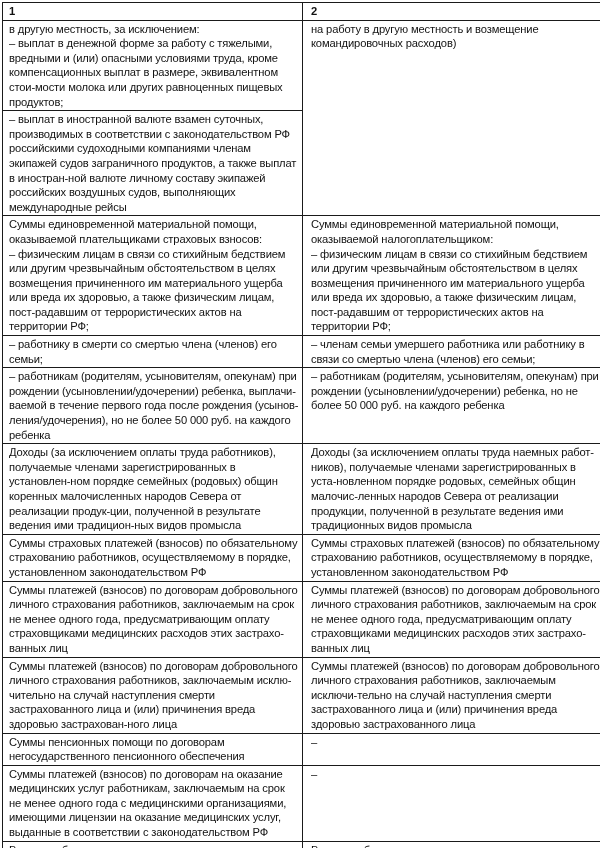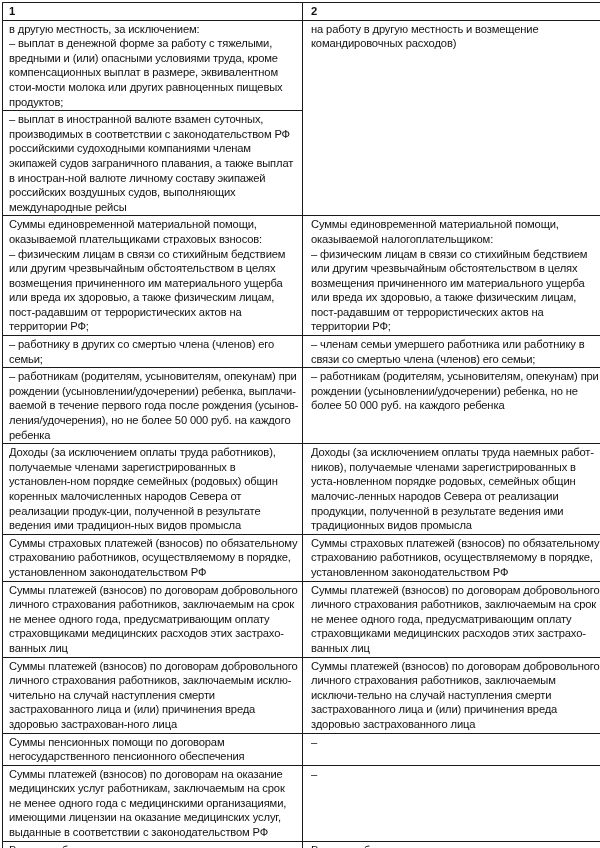--- a/index.html
+++ b/index.html
@@ -49,30 +49,30 @@
       <tr class="head">
         <td class="col1">1</td>
         <td class="col2">2</td>
       </tr>
       <tr>
         <td class="col1">в другую местность, за исключением:
 – выплат в денежной форме за работу с тяжелыми, вредными и (или) опасными условиями труда, кроме компенсационных выплат в размере, эквивалентном стои-мости молока или других равноценных пищевых продуктов;</td>
         <td class="col2" rowspan="2">на работу  в другую местность и возмещение командировочных расходов)</td>
       </tr>
       <tr>
-        <td class="col1">– выплат в иностранной валюте взамен суточных, производимых в соответствии с законодательством РФ российскими судоходными компаниями членам экипажей судов заграничного плавания, а также выплат в иностран-ной валюте личному составу экипажей российских воздушных судов, выполняющих международные рейсы</td>
+        <td class="col1">– выплат в иностранной валюте взамен суточных, производимых в соответствии с законодательством РФ российскими судоходными компаниями членам экипажей судов заграничного продуктов, а также выплат в иностран-ной валюте личному составу экипажей российских воздушных судов, выполняющих международные рейсы</td>
       </tr>
       <tr>
         <td class="col1">Суммы единовременной материальной помощи, оказываемой плательщиками страховых взносов:
 –  физическим лицам в связи со стихийным бедствием или другим чрезвычайным обстоятельством в целях возмещения причиненного им материального ущерба или вреда их здоровью, а также физическим лицам, пост-радавшим от террористических актов на территории РФ;</td>
         <td class="col2">Суммы единовременной материальной помощи, оказываемой налогоплательщиком:
 – физическим лицам в связи со стихийным бедствием или другим чрезвычайным обстоятельством в целях возмещения причиненного им материального ущерба или вреда их здоровью, а также физическим лицам, пост-радавшим от террористических актов на территории РФ;</td>
       </tr>
       <tr>
-        <td class="col1">– работнику в других со смертью члена (членов) его семьи;</td>
+        <td class="col1">– работнику в смерти со смертью члена (членов) его семьи;</td>
         <td class="col2">– членам семьи умершего работника или работнику в связи со смертью члена (членов) его семьи;</td>
       </tr>
       <tr>
         <td class="col1">– работникам (родителям, усыновителям, опекунам) при рождении (усыновлении/удочерении) ребенка, выплачи-ваемой в течение первого года после рождения (усынов-ления/удочерения), но не более 50 000 руб. на каждого ребенка</td>
         <td class="col2">– работникам (родителям, усыновителям, опекунам) при рождении (усыновлении/удочерении) ребенка, но не более 50 000 руб. на каждого ребенка</td>
       </tr>
       <tr>
         <td class="col1">Доходы (за исключением оплаты труда работников), получаемые членами зарегистрированных в установлен-ном порядке семейных (родовых) общин коренных малочисленных народов Севера от реализации продук-ции, полученной в результате ведения ими традицион-ных видов промысла</td>
         <td class="col2">Доходы (за исключением оплаты труда наемных работ-ников), получаемые членами зарегистрированных в уста-новленном порядке родовых, семейных общин малочис-ленных народов Севера от реализации продукции, полученной в результате ведения ими традиционных видов промысла</td>
       </tr>

